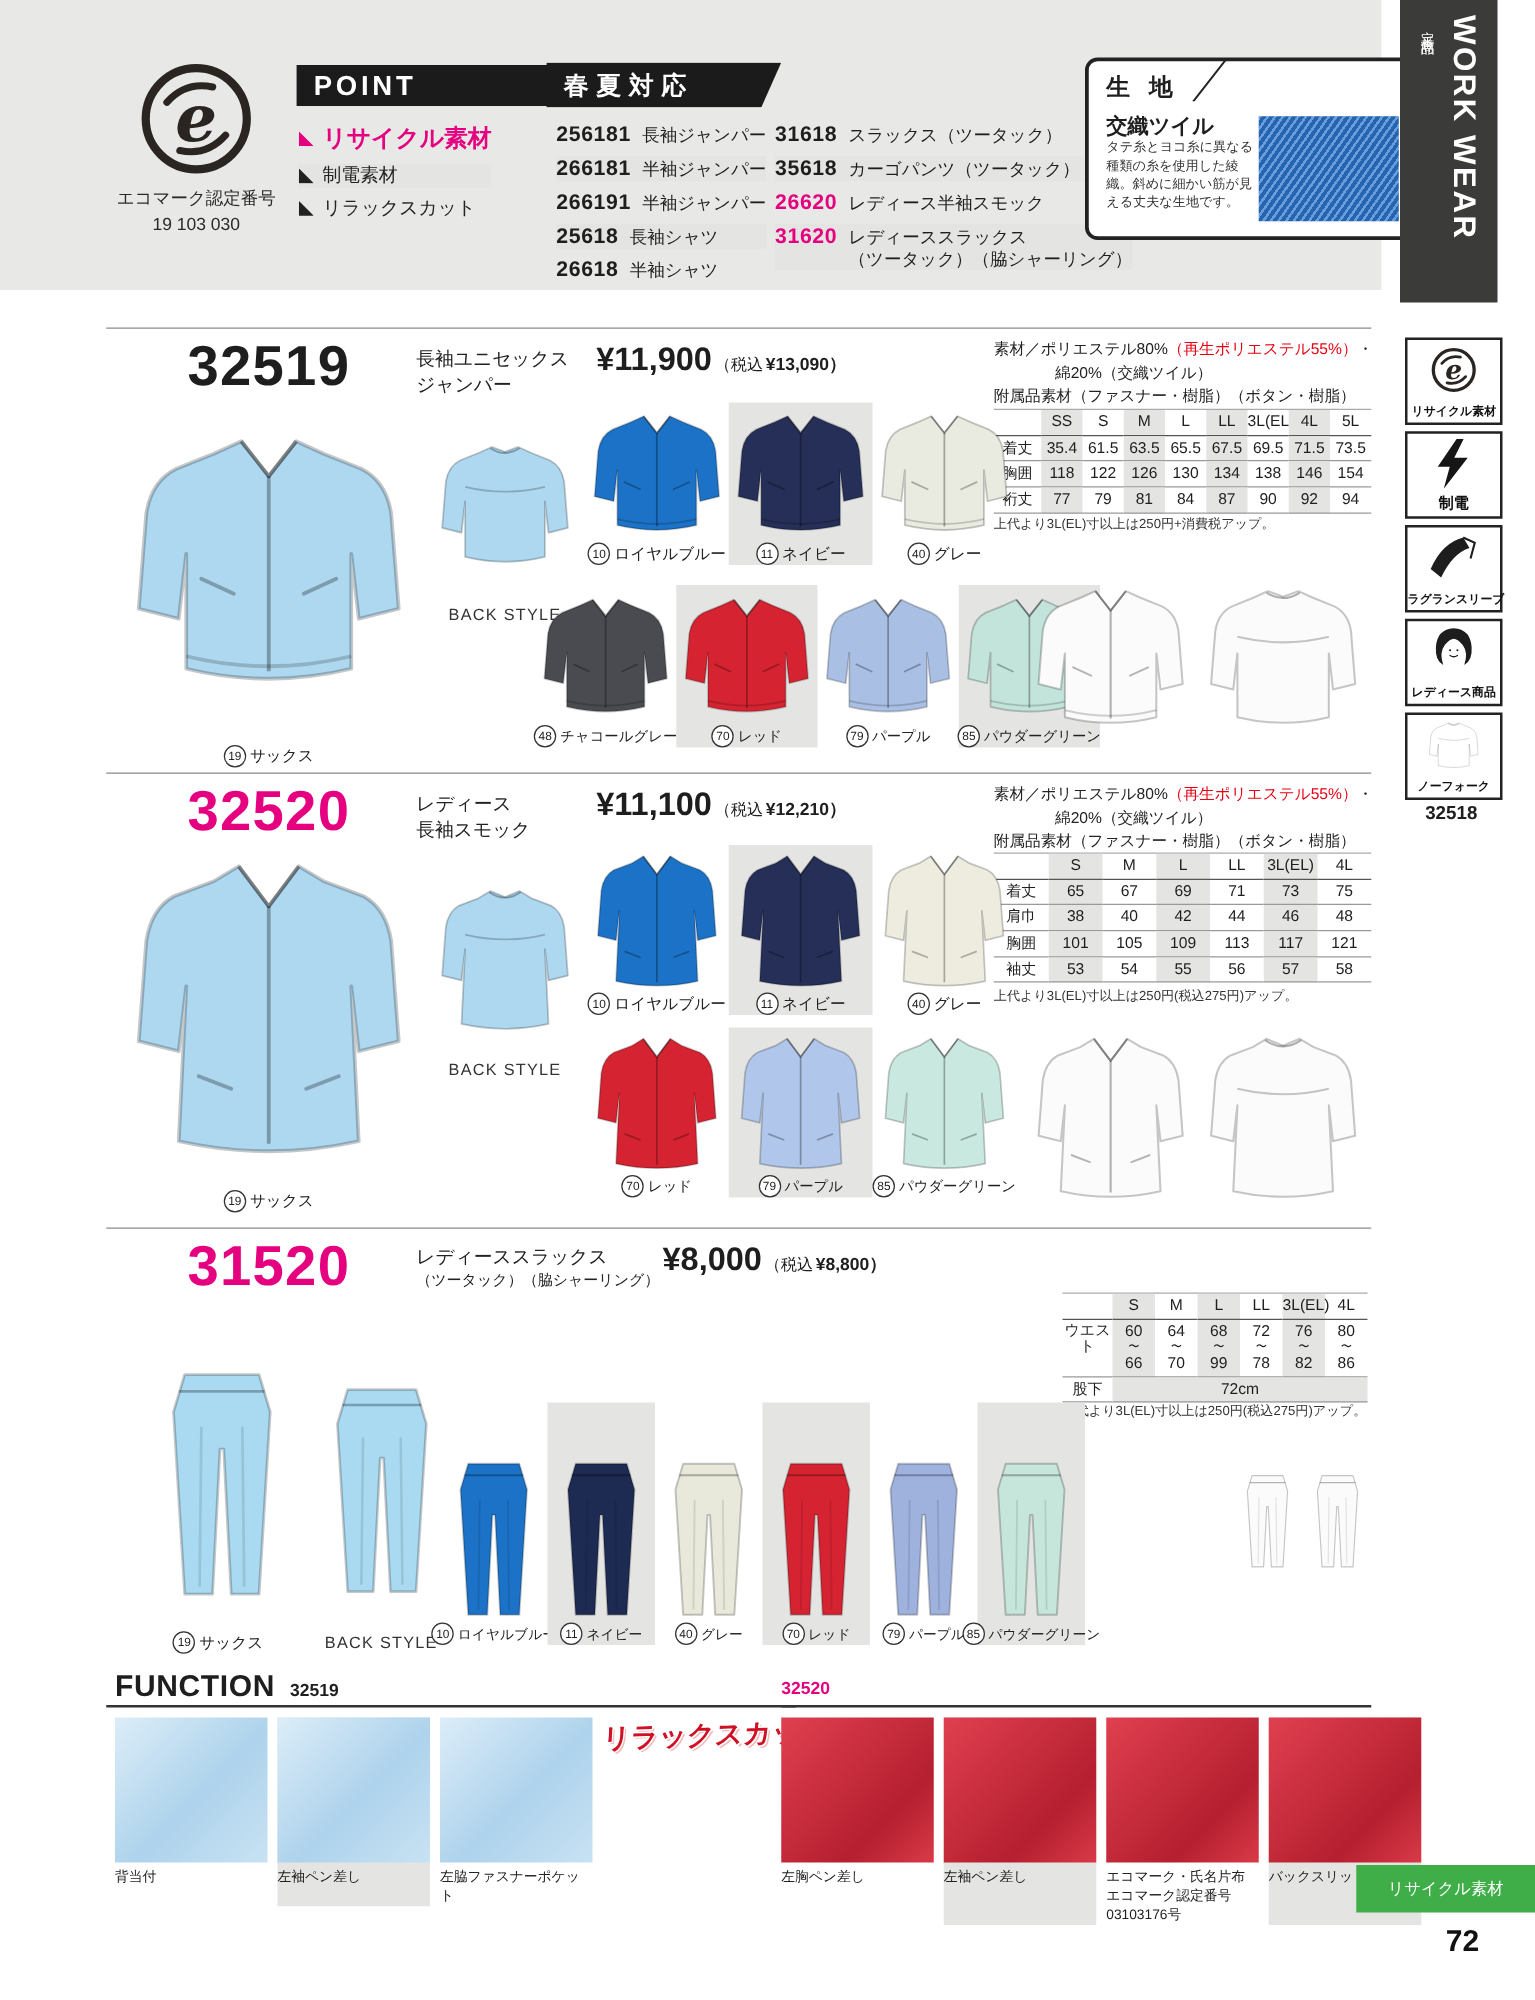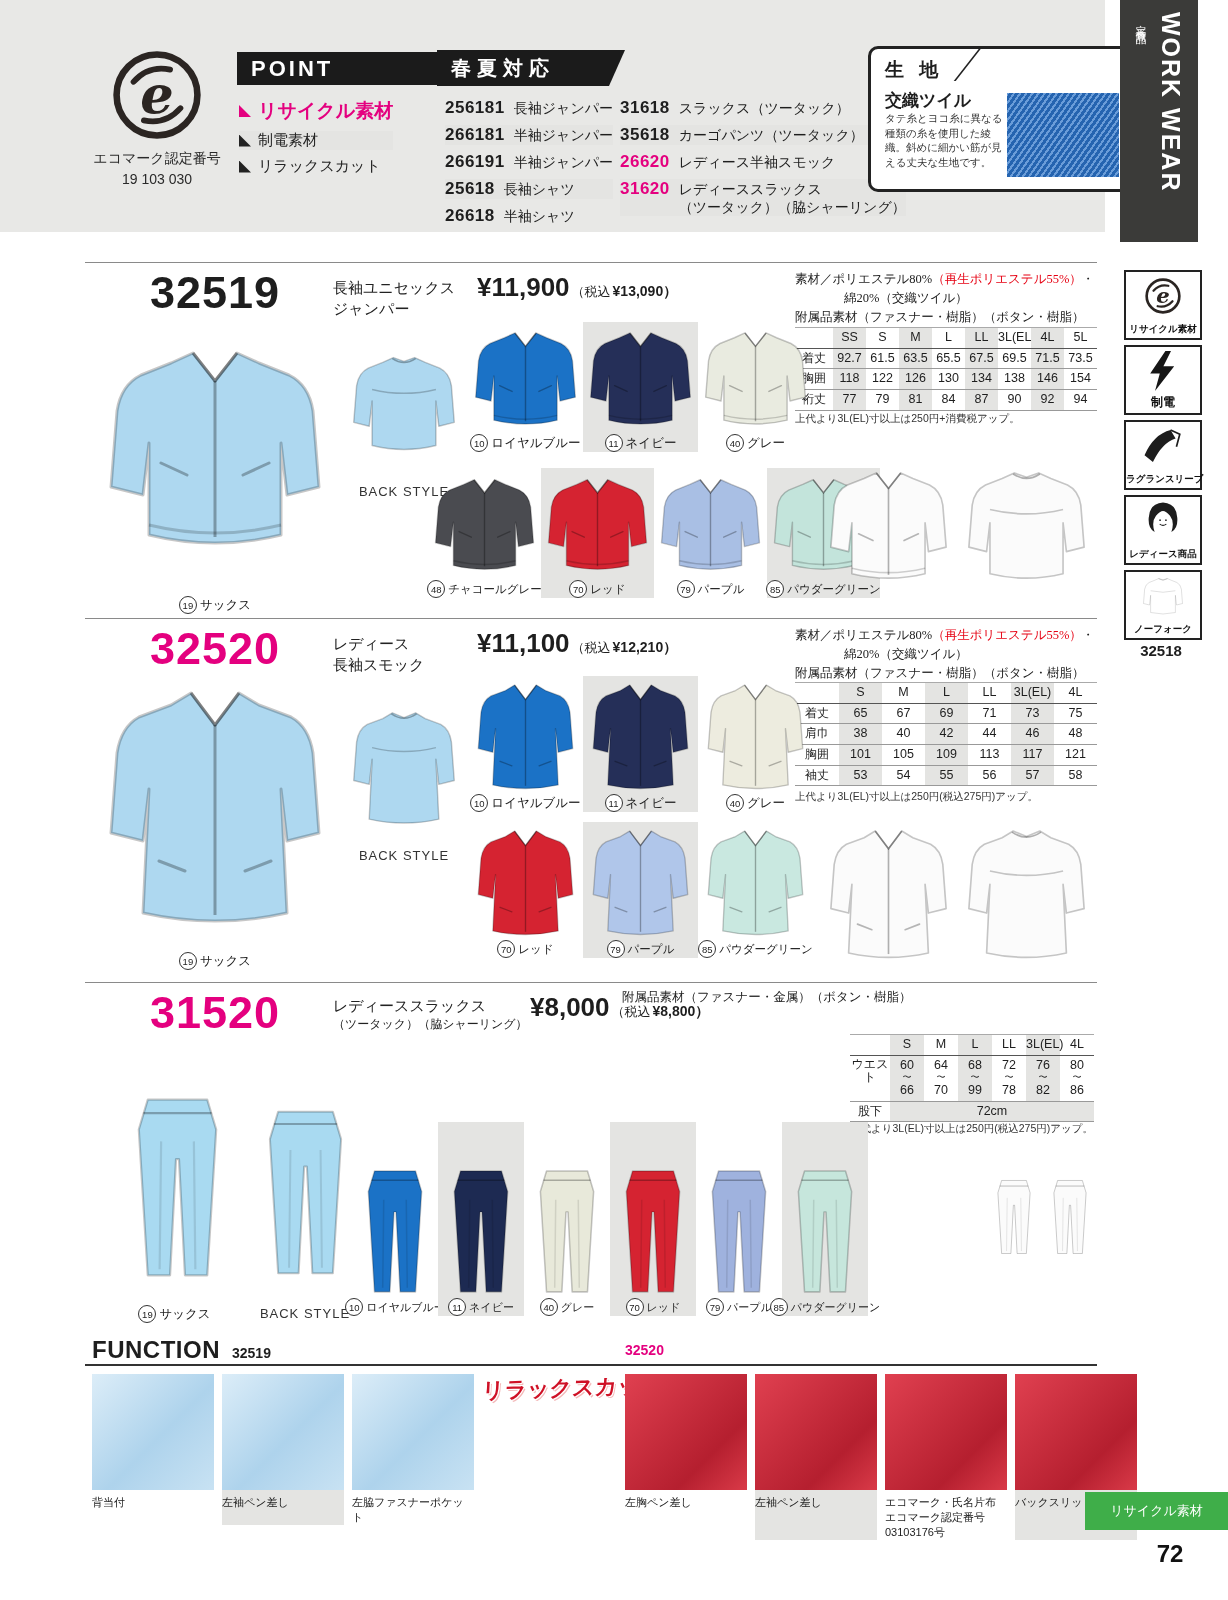--- a/index.html
+++ b/index.html
@@ -35,21 +35,21 @@
   
   .rule{position:absolute;left:85px;width:1012px;border-top:1px solid #8a8a8a;}
   .pnum{font-size:45px;font-weight:800;letter-spacing:1px;line-height:1;}
   .pink{color:#e4007f;}
   .pname{font-size:15px;line-height:1.4;color:#222;}
   .pname2{font-size:12px;color:#222;}
   .price{display:flex;align-items:baseline;gap:2px;white-space:nowrap;}
   .pr-main{font-size:26px;font-weight:800;}
   .pr-taxl{font-size:13px;}
   .pr-taxa{font-size:14px;font-weight:800;}
-  .mat{font-size:12.5px;line-height:1.5;color:#222;font-family:Liberation Serif, serif;}
+  .mat{font-size:12.5px;line-height:1.5;color:#222;}
   .mat .red{color:#e60012;}
   .mat .ind{padding-left:49px;}
   .note{font-size:10.5px;color:#333;}
   
   .sizegrid{display:grid;font-size:12.5px;border-top:1px solid #aaa;}
   .g-host,.g-row{display:contents;}
   .sizegrid .cell{text-align:center;padding:2px 0;border-bottom:1px solid #999;line-height:1.25;}
   .sizegrid .hd{border-bottom:1px solid #555;}
   .g-host > div:nth-of-type(even){background:#e4e4e2;}
   .g-row > div:nth-of-type(even){background:#e4e4e2;}
@@ -305,21 +305,21 @@
     <div class="ind">綿20%（交織ツイル）</div>
     <div>附属品素材（ファスナー・樹脂）（ボタン・樹脂）</div>
   </div>
   <div class="abs sizegrid" style="left:795px;top:327px;width:302px;grid-template-columns:38px repeat(8,33px)">
     <div class="g-host"><div class="cell hd"></div><div class="cell hd">SS</div><div class="cell hd">S</div><div class="cell hd">M</div><div class="cell hd">L</div><div class="cell hd">LL</div><div class="cell hd">3L(EL)</div><div class="cell hd">4L</div><div class="cell hd">5L</div></div>
     <div class="g-host">
       
     
         <div class="g-row">
           <div class="cell rl">着丈</div>
-          <div class="cell">92.7</div>
+          <div class="cell">35.4</div>
           <div class="cell">61.5</div>
           <div class="cell">63.5</div>
           <div class="cell">65.5</div>
           <div class="cell">67.5</div>
           <div class="cell">69.5</div>
           <div class="cell">71.5</div>
           <div class="cell">73.5</div>
         </div>
       
         <div class="g-row">
@@ -646,21 +646,20 @@
   <div class="abs pname" style="left:333px;top:995px">
     <div>レディーススラックス</div>
     <div class="pname2">（ツータック）（脇シャーリング）</div>
   </div>
   <div class="abs price" style="left:530px;top:992px">
     <span class="pr-main">¥8,000</span>
     <span class="pr-taxl">（税込</span>
     <span class="pr-taxa">¥8,800）</span>
   </div>
   <div class="abs mat" style="left:622px;top:988px;width:478px">
-    <div>附属品素材（ファスナー・金属）（ボタン・樹脂）</div>
   </div>
   <div class="abs sizegrid" style="left:850px;top:1034px;width:244px;grid-template-columns:40px repeat(6,34px)">
     <div class="g-host"><div class="cell hd"></div><div class="cell hd">S</div><div class="cell hd">M</div><div class="cell hd">L</div><div class="cell hd">LL</div><div class="cell hd">3L(EL)</div><div class="cell hd">4L</div></div>
     <div class="g-row">
       <div class="cell rl" style="line-height:1.15">ウエスト</div>
       <div class="cell ws"><span>60</span><span class="tilde">〜</span><span>66</span></div>
       <div class="cell ws"><span>64</span><span class="tilde">〜</span><span>70</span></div>
       <div class="cell ws"><span>68</span><span class="tilde">〜</span><span>99</span></div>
       <div class="cell ws"><span>72</span><span class="tilde">〜</span><span>78</span></div>
       <div class="cell ws"><span>76</span><span class="tilde">〜</span><span>82</span></div>

